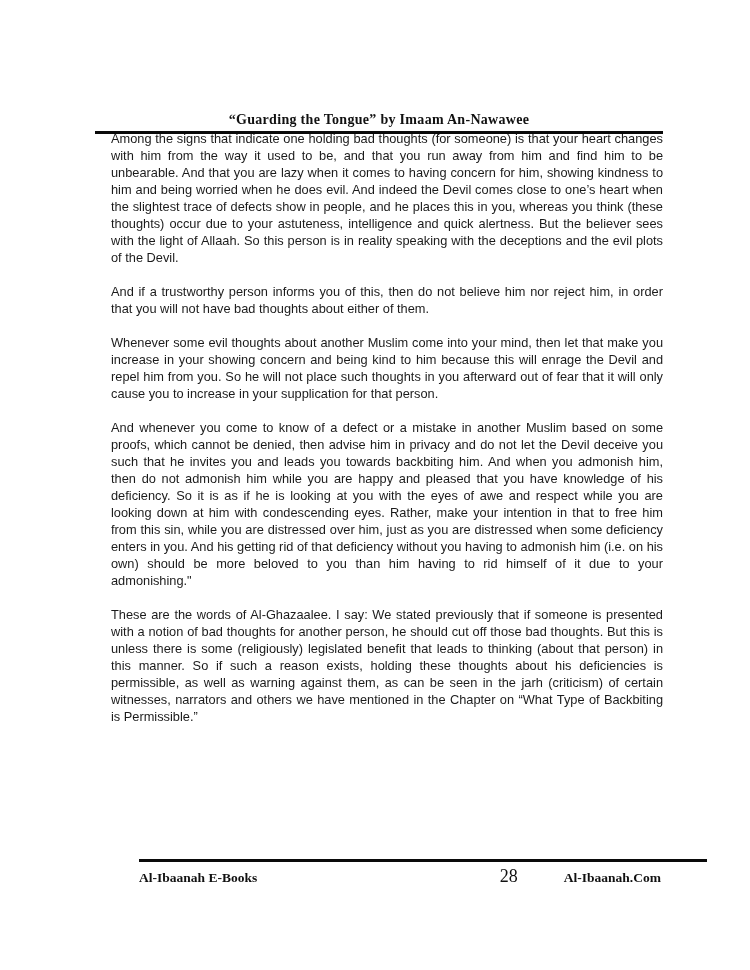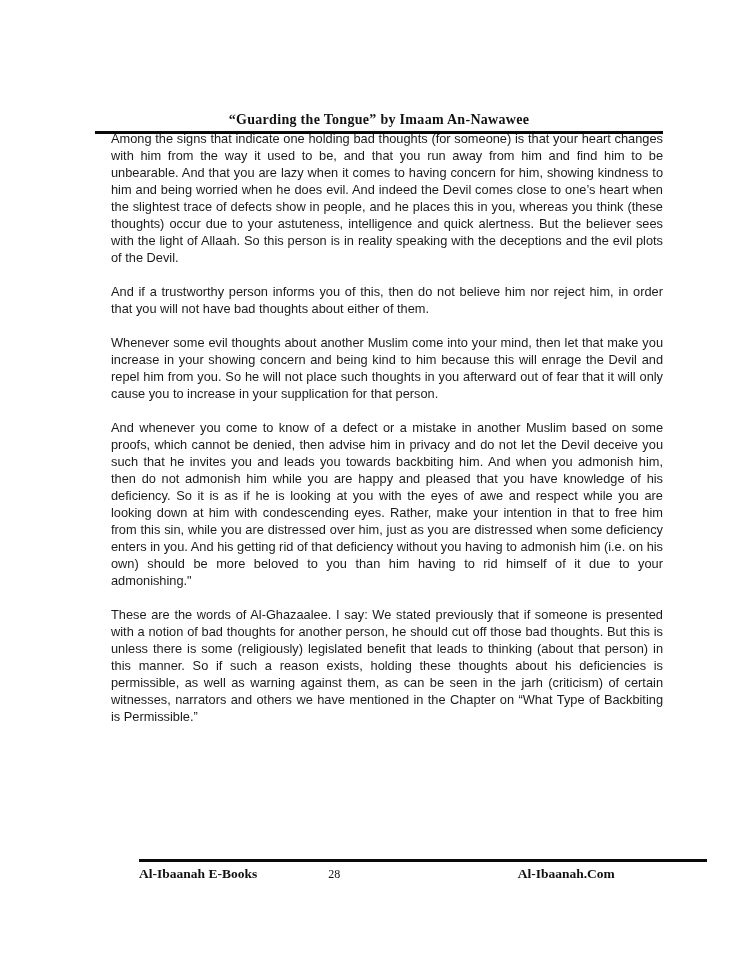--- a/index.html
+++ b/index.html
@@ -61,26 +61,26 @@
     margin-left: 44px;
   }
   .doc-footer .slot {
     flex: 1 1 0;
   }
   .doc-footer .slot-left {
     text-align: left;
     font-weight: bold;
   }
   .doc-footer .slot-center {
-    text-align: left;
+    text-align: right;
     font-weight: normal;
-    font-size: 12px;
+    font-size: 18px;
   }
   .doc-footer .slot-right {
-    text-align: left;
+    text-align: center;
     font-weight: bold;
   }
 </style>
 </head>
 <body>
 
 <div class="page">
 
   <div class="doc-header">
     <span class="title">“Guarding the Tongue” by Imaam An-Nawawee</span>

